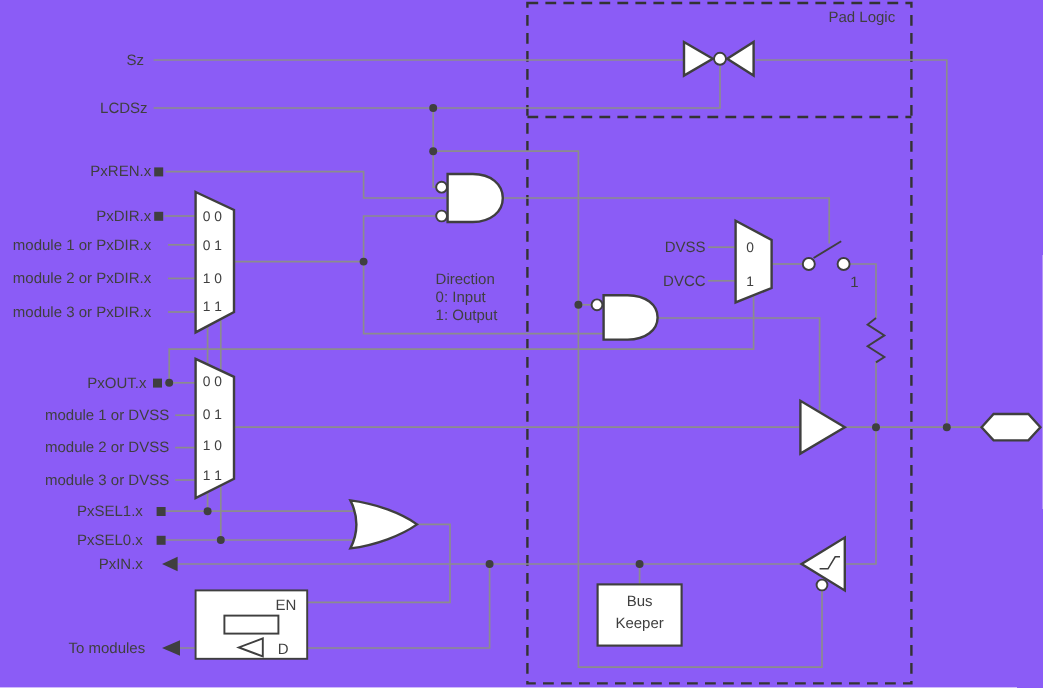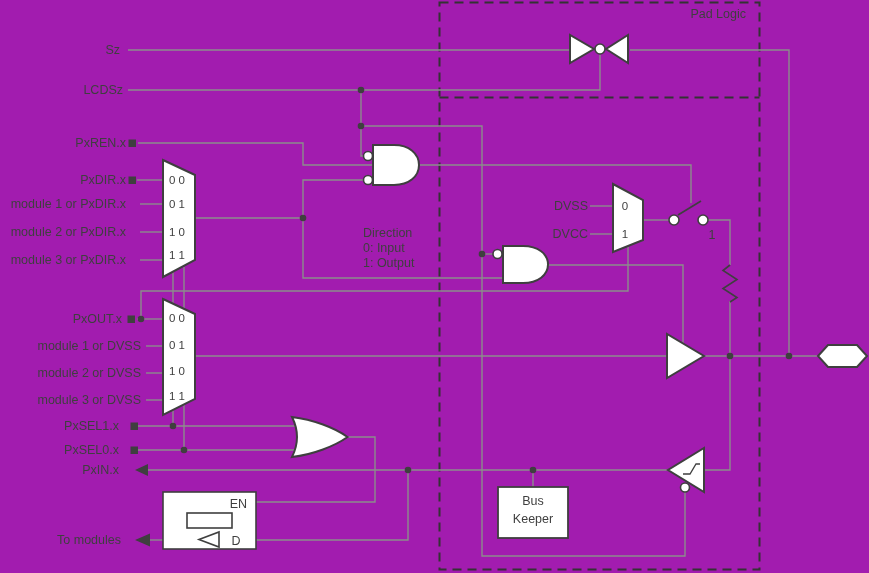--- a/index.html
+++ b/index.html
@@ -1,16 +1,16 @@
 <!DOCTYPE html>
 <html><head>
 <meta charset="utf-8">
 <style>
   html,body{margin:0;padding:0;background:#ffffff;}
-  .stage{position:relative;width:869px;height:573px;background:#a21caf;overflow:hidden;}
+  .stage{position:relative;width:869px;height:573px;background:#8b5cf6;overflow:hidden;}
   svg{display:block;}
   .wire{stroke:#8c8c8c;stroke-width:1.4;fill:none;}
   .comp{stroke:#3f3f3f;stroke-width:2;fill:#ffffff;}
   .comp-thin{stroke:#3f3f3f;stroke-width:1.6;fill:#ffffff;}
   .comp-line{stroke:#3f3f3f;stroke-width:1.6;fill:none;}
   .dark-fill{fill:#3f3f3f;stroke:none;}
   .dashed{stroke:#333333;stroke-width:2;fill:none;stroke-dasharray:9 6;}
   .txt{fill:#3f3f3f;font-family:"Liberation Sans",sans-serif;font-size:12.5px;}
   .txt-sm{fill:#3f3f3f;font-family:"Liberation Sans",sans-serif;font-size:11.5px;}
   .end{text-anchor:end;}

